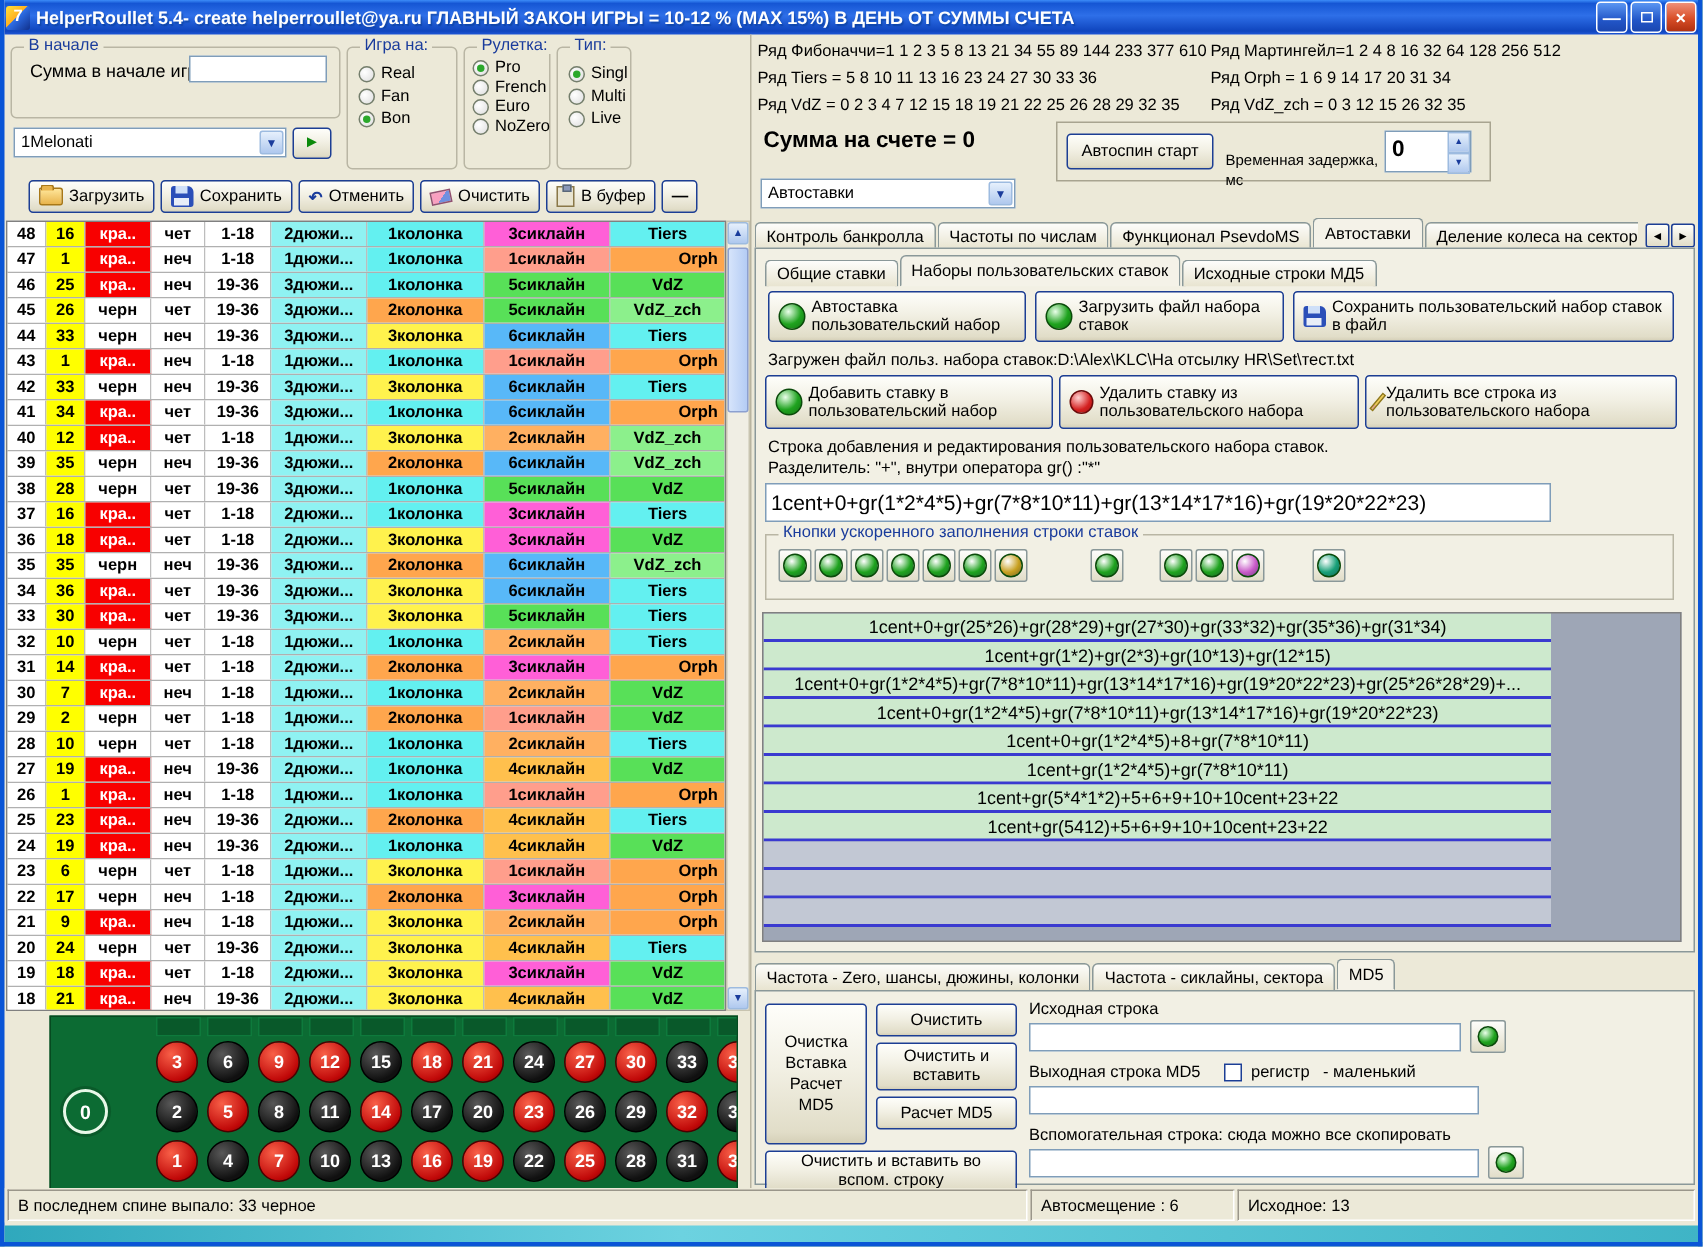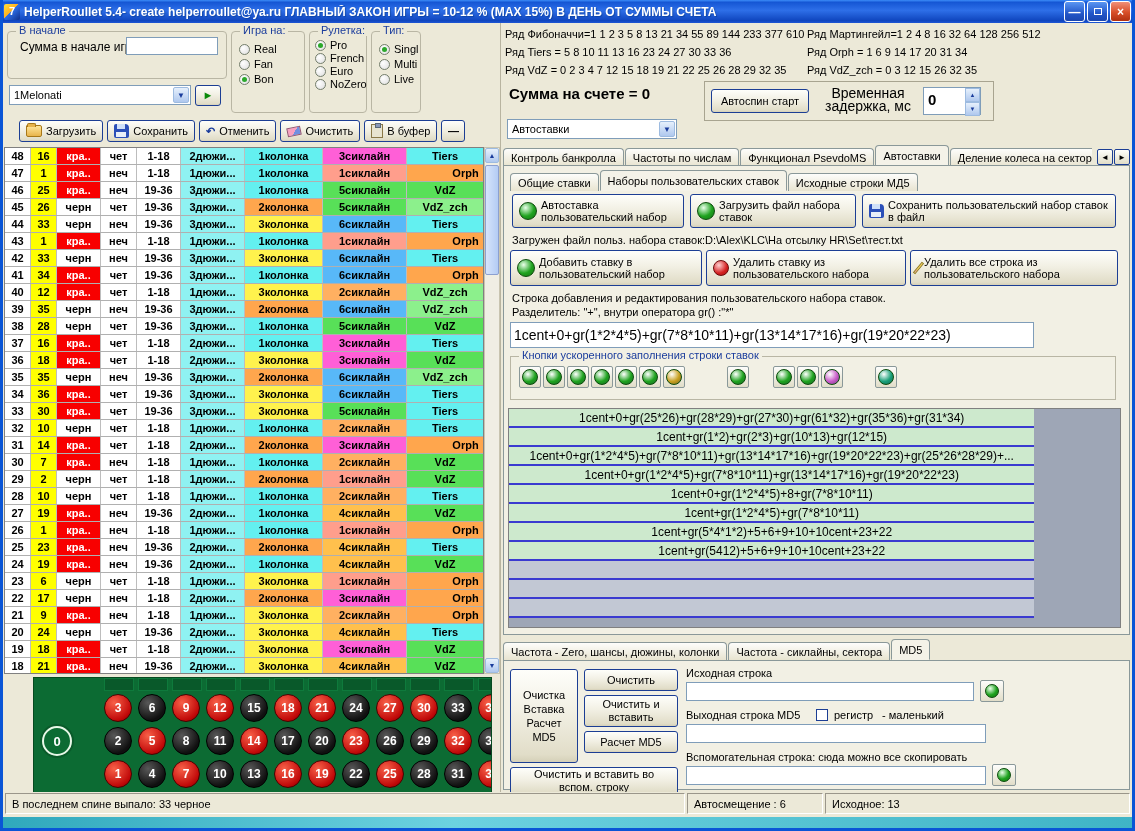--- a/index.html
+++ b/index.html
@@ -85,21 +85,21 @@
   .bnum.black{background:radial-gradient(circle at 35% 30%,#585858,#101010 70%);border:1px solid #000;}
   .bzero{position:absolute;left:8px;top:48px;width:30px;height:30px;border-radius:50%;background:#0C6B33;border:2px solid #E8F8E8;
     color:#fff;font-size:13px;font-weight:bold;display:flex;align-items:center;justify-content:center;box-shadow:0 0 0 2px #0A5A2A;}
   
   .series{position:absolute;left:4px;top:2px;right:4px;height:56px;font-size:11px;}
   .series div{line-height:18px;white-space:nowrap;}
   .series .s2{position:absolute;left:302px;top:0;}
   .balance{position:absolute;left:8px;top:62px;font-size:15px;font-weight:bold;}
   .clusterbox{position:absolute;left:186px;top:58px;width:290px;height:40px;border:1px solid #A8A490;margin-left:17px;}
   .autospin{position:absolute;left:6px;top:7px;width:98px;height:24px;}
-  .delaylab{position:absolute;left:112px;top:5px;width:102px;font-size:14px;line-height:13px;text-align:center;}
+  .delaylab{position:absolute;left:112px;top:19px;width:102px;font-size:10px;line-height:13px;}
   .spinner{position:absolute;left:218px;top:5px;width:58px;height:28px;border:1px solid #7F9DB9;background:#fff;display:flex;}
   .spinner .sval{flex:1;font-size:15px;font-weight:bold;padding:3px 4px;}
   .spinbtns{width:15px;display:flex;flex-direction:column;}
   .spinbtns span{flex:1;border:1px solid #9DBBE0;background:linear-gradient(180deg,#E6F0FC,#AFC8EE);font-size:6px;text-align:center;line-height:12px;color:#1A3C9C;}
   
   .tabstrip{position:absolute;left:2px;right:40px;top:122px;height:21px;display:flex;align-items:flex-end;gap:1px;overflow:hidden;}
   .tab{border:1px solid #8A9899;border-bottom:none;border-radius:4px 4px 0 0;padding:2px 7px;background:linear-gradient(#FDFDFB,#E8E4D0);
     font-size:11px;height:18px;display:inline-flex;align-items:center;white-space:nowrap;}
   .tab.active{background:#F4F2E8;height:21px;border-bottom:1px solid #F4F2E8;}
   .tabscroll{position:absolute;right:2px;top:126px;display:flex;gap:1px;}
@@ -789,21 +789,21 @@
               <button class="qbtn" style="margin-left: 2px;">
                 <span class="chip" style="background: radial-gradient(circle at 35% 30%, rgb(255, 255, 255) 0%, rgb(200, 90, 200) 55%, rgb(17, 34, 51) 150%);"></span>
               </button>
               <button class="qbtn" style="margin-left: 32px;">
                 <span class="chip" style="background: radial-gradient(circle at 35% 30%, rgb(255, 255, 255) 0%, rgb(24, 160, 120) 55%, rgb(17, 34, 51) 150%);"></span>
               </button>
             </div>
         </div>
 
         <div class="betlist">
-            <div class="lrow">1cent+0+gr(25*26)+gr(28*29)+gr(27*30)+gr(61*32)+gr(35*36)+gr(31*34)</div>
+            <div class="lrow">1cent+0+gr(25*26)+gr(28*29)+gr(27*30)+gr(33*32)+gr(35*36)+gr(31*34)</div>
             <div class="lrow">1cent+gr(1*2)+gr(2*3)+gr(10*13)+gr(12*15)</div>
             <div class="lrow">1cent+0+gr(1*2*4*5)+gr(7*8*10*11)+gr(13*14*17*16)+gr(19*20*22*23)+gr(25*26*28*29)+...</div>
             <div class="lrow">1cent+0+gr(1*2*4*5)+gr(7*8*10*11)+gr(13*14*17*16)+gr(19*20*22*23)</div>
             <div class="lrow">1cent+0+gr(1*2*4*5)+8+gr(7*8*10*11)</div>
             <div class="lrow">1cent+gr(1*2*4*5)+gr(7*8*10*11)</div>
             <div class="lrow">1cent+gr(5*4*1*2)+5+6+9+10+10cent+23+22</div>
             <div class="lrow">1cent+gr(5412)+5+6+9+10+10cent+23+22</div>
             <div class="lrow empty"></div>
             <div class="lrow empty"></div>
             <div class="lrow empty"></div>

